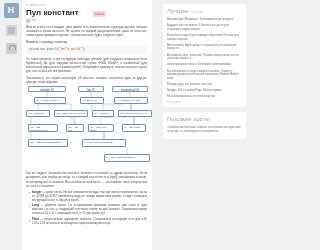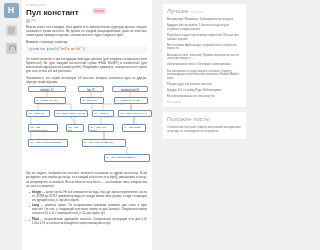--- a/index.html
+++ b/index.html
@@ -39,21 +39,21 @@
   
   .main{
     flex:0 0 130px;width:130px;background:#ffffff;
     padding:4px 5px 0 4px;box-sizing:border-box;
     overflow:hidden;position:relative;
   }
   .meta{
     font-size:2.6px;color:#9aa0a6;letter-spacing:.2px;
     margin-bottom:1px;white-space:nowrap;overflow:hidden;
   }
-  .title-row{display:flex;align-items:flex-start;gap:14px;}
+  .title-row{display:flex;align-items:flex-end;gap:14px;}
   .title{
     font-size:8px;font-weight:bold;color:#2b2b2b;line-height:9px;
     white-space:nowrap;
   }
   .badge{
     background:#ffd6e0;color:#d04a6a;font-size:3px;line-height:4px;
     padding:1px 2px;border-radius:1px;white-space:nowrap;
   }
   .author{
     display:flex;align-items:center;gap:1.5px;margin-top:1.5px;margin-bottom:2.5px;

